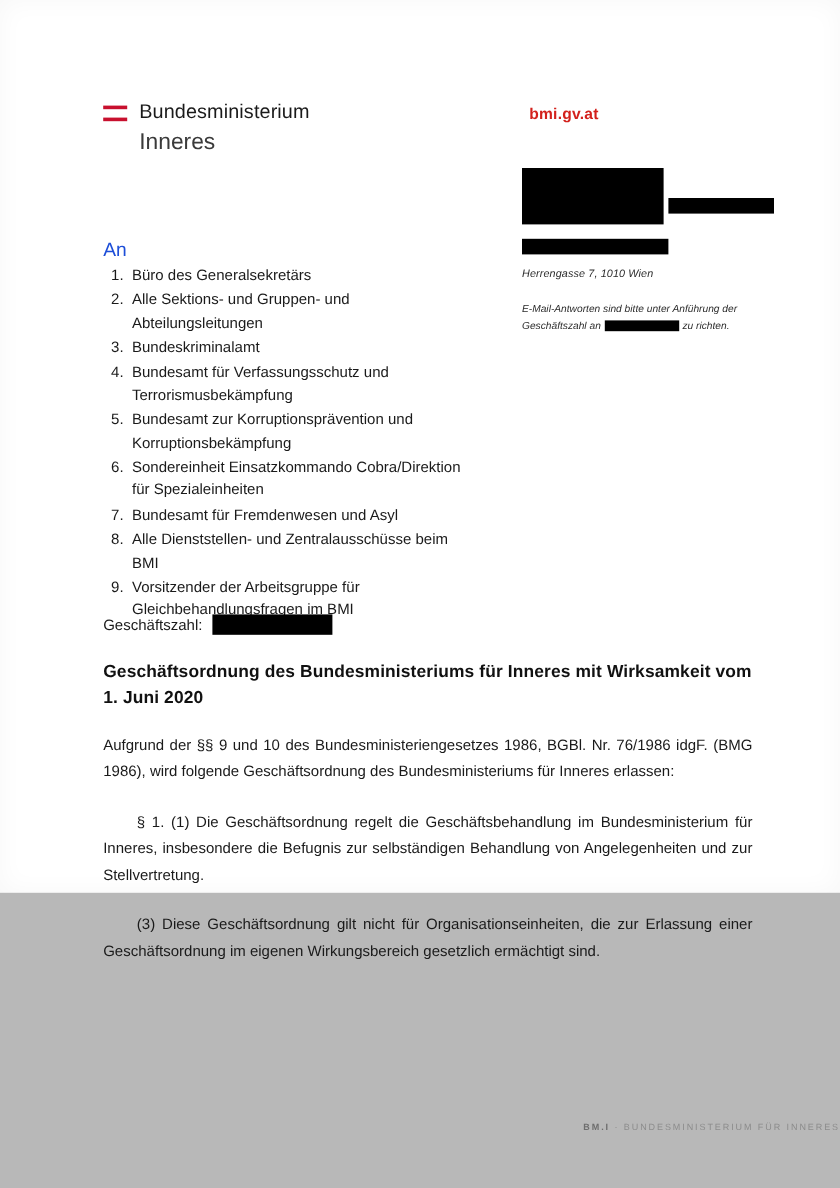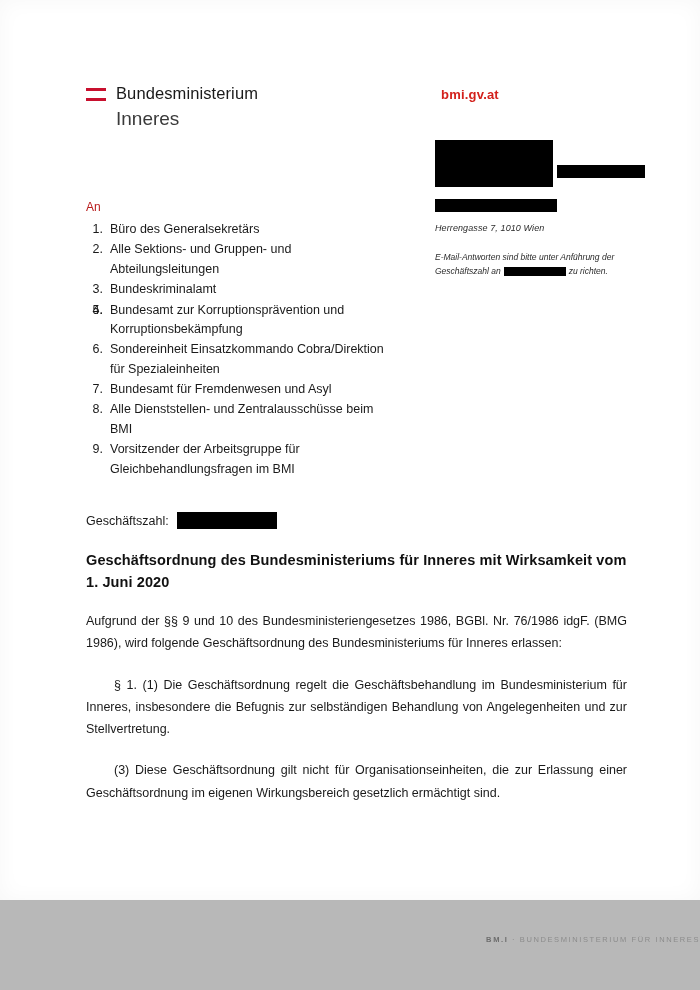--- a/index.html
+++ b/index.html
@@ -9,21 +9,21 @@
   }
   body {
     width: 700px;
     height: 990px;
     font-family: "Liberation Sans", sans-serif;
     overflow: hidden;
   }
   .page {
     position: relative;
     width: 700px;
-    height: 900px;
+    height: 744px;
     background: #ffffff;
     box-sizing: border-box;
   }
   
   .page::after {
     content: "";
     position: absolute;
     left: 0; top: 0; right: 0; bottom: 0;
     pointer-events: none;
     box-shadow: inset 0 0 22px rgba(0,0,0,0.035);
@@ -119,22 +119,22 @@
     width: 62px;
     height: 9px;
     margin: 0 3px;
   }
 
   
   .an-label {
     position: absolute;
     left: 0;
     top: 128px;
-    font-size: 12px;
-    color: #b91c1c;
+    font-size: 16px;
+    color: #1d4ed8;
   }
   .recipients {
     position: absolute;
     left: 0;
     top: 148px;
     width: 300px;
     margin: 0;
     padding: 0;
     list-style: none;
   }
@@ -248,21 +248,21 @@
         <span>E-Mail-Antworten sind bitte unter Anführung der</span>
         <span>Geschäftszahl an</span><span class="redact r4"></span><span>zu richten.</span>
       </div>
     </div>
 
     <div class="an-label">An</div>
     <ul class="recipients">
       <li><span class="num">1.</span><span>Büro des Generalsekretärs</span></li>
       <li><span class="num">2.</span><span>Alle Sektions- und Gruppen- und Abteilungsleitungen</span></li>
       <li><span class="num">3.</span><span>Bundeskriminalamt</span></li>
-      <li><span class="num">4.</span></li>
+      <li><span class="num">4.</span><span>Bundesamt für Verfassungsschutz und Terrorismusbekämpfung</span></li>
       <li><span class="num">5.</span><span>Bundesamt zur Korruptionsprävention und Korruptionsbekämpfung</span></li>
       <li><span class="num">6.</span><span>Sondereinheit Einsatzkommando Cobra/Direktion für Spezialeinheiten</span></li>
       <li><span class="num">7.</span><span>Bundesamt für Fremdenwesen und Asyl</span></li>
       <li><span class="num">8.</span><span>Alle Dienststellen- und Zentralausschüsse beim BMI</span></li>
       <li><span class="num">9.</span><span>Vorsitzender der Arbeitsgruppe für Gleichbehandlungsfragen im BMI</span></li>
     </ul>
 
     <div class="gz-row">
       <span>Geschäftszahl:</span>
       <span class="redact"></span>

